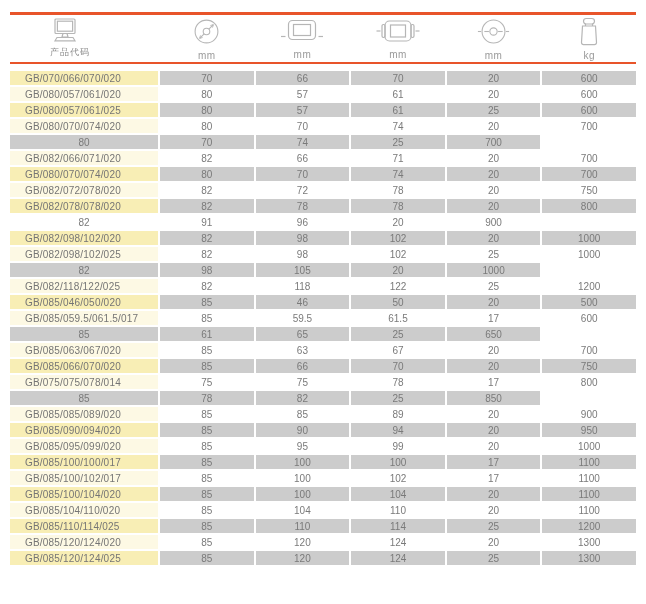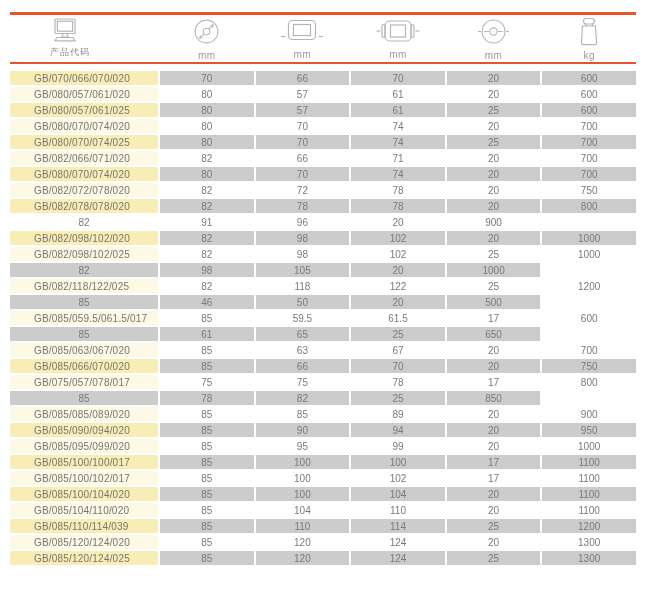--- a/index.html
+++ b/index.html
@@ -18,21 +18,21 @@
   .header-grid { height: 47px; align-items: center; }
   .hcol { display: flex; flex-direction: column; align-items: center; justify-content: center; gap: 3px; }
   .hcol.codecol { align-items: flex-start; width: 80px; margin-left: 40px; }
   .hlabel { font-size: 9px; color: #8b8b8b; letter-spacing: 1px; white-space: nowrap; }
   .unit { font-size: 10px; color: var(--unit_text); letter-spacing: 0.5px; }
   .icon svg { display: block; }
 
   #table-body { margin-top: 7px; }
   .row { height: 14px; margin-bottom: 2px; }
   .cell { font-size: 10px; display: flex; align-items: center; overflow: hidden; }
-  .cell.code { padding-left: 24px; color: var(--code_text); letter-spacing: 0.2px; }
+  .cell.code { padding-left: 15px; color: var(--code_text); letter-spacing: 0.2px; }
   .cell.val { justify-content: center; color: var(--value_text); }
   .row:nth-child(odd) .code { background: var(--row_odd_code_bg); }
   .row:nth-child(odd) .val  { background: var(--row_odd_data_bg); }
   .row:nth-child(even) .code { background: var(--row_even_code_bg); }
   .row:nth-child(even) .val  { background: var(--row_even_data_bg); }
 
   .footer { margin-top: 12px; width: 626px; text-align: right; }
   .note { font-size: 9px; color: var(--note_text); letter-spacing: 0.5px; }
   .dashed { width: 218px; margin-left: auto; margin-top: 5px; border-top: 1px dashed var(--dash_color); }
 </style>
@@ -152,21 +152,20 @@
       </div>
       <div class="row">
         <div class="cell code">GB/080/070/074/020</div>
         <div class="cell val">80</div>
         <div class="cell val">70</div>
         <div class="cell val">74</div>
         <div class="cell val">20</div>
         <div class="cell val">700</div>
       </div>
       <div class="row">
-        <div class="cell code">GB/080/070/074/025</div>
         <div class="cell val">80</div>
         <div class="cell val">70</div>
         <div class="cell val">74</div>
         <div class="cell val">25</div>
         <div class="cell val">700</div>
       </div>
       <div class="row">
         <div class="cell code">GB/082/066/071/020</div>
         <div class="cell val">82</div>
         <div class="cell val">66</div>
@@ -230,20 +229,21 @@
       </div>
       <div class="row">
         <div class="cell code">GB/082/118/122/025</div>
         <div class="cell val">82</div>
         <div class="cell val">118</div>
         <div class="cell val">122</div>
         <div class="cell val">25</div>
         <div class="cell val">1200</div>
       </div>
       <div class="row">
+        <div class="cell code">GB/085/046/050/020</div>
         <div class="cell val">85</div>
         <div class="cell val">46</div>
         <div class="cell val">50</div>
         <div class="cell val">20</div>
         <div class="cell val">500</div>
       </div>
       <div class="row">
         <div class="cell code">GB/085/059.5/061.5/017</div>
         <div class="cell val">85</div>
         <div class="cell val">59.5</div>
@@ -268,21 +268,21 @@
       </div>
       <div class="row">
         <div class="cell code">GB/085/066/070/020</div>
         <div class="cell val">85</div>
         <div class="cell val">66</div>
         <div class="cell val">70</div>
         <div class="cell val">20</div>
         <div class="cell val">750</div>
       </div>
       <div class="row">
-        <div class="cell code">GB/075/057/078/017</div>
+        <div class="cell code">GB/075/075/078/014</div>
         <div class="cell val">75</div>
         <div class="cell val">75</div>
         <div class="cell val">78</div>
         <div class="cell val">17</div>
         <div class="cell val">800</div>
       </div>
       <div class="row">
         <div class="cell val">85</div>
         <div class="cell val">78</div>
         <div class="cell val">82</div>
@@ -339,21 +339,21 @@
       </div>
       <div class="row">
         <div class="cell code">GB/085/104/110/020</div>
         <div class="cell val">85</div>
         <div class="cell val">104</div>
         <div class="cell val">110</div>
         <div class="cell val">20</div>
         <div class="cell val">1100</div>
       </div>
       <div class="row">
-        <div class="cell code">GB/085/110/114/039</div>
+        <div class="cell code">GB/085/110/114/025</div>
         <div class="cell val">85</div>
         <div class="cell val">110</div>
         <div class="cell val">114</div>
         <div class="cell val">25</div>
         <div class="cell val">1200</div>
       </div>
       <div class="row">
         <div class="cell code">GB/085/120/124/020</div>
         <div class="cell val">85</div>
         <div class="cell val">120</div>

